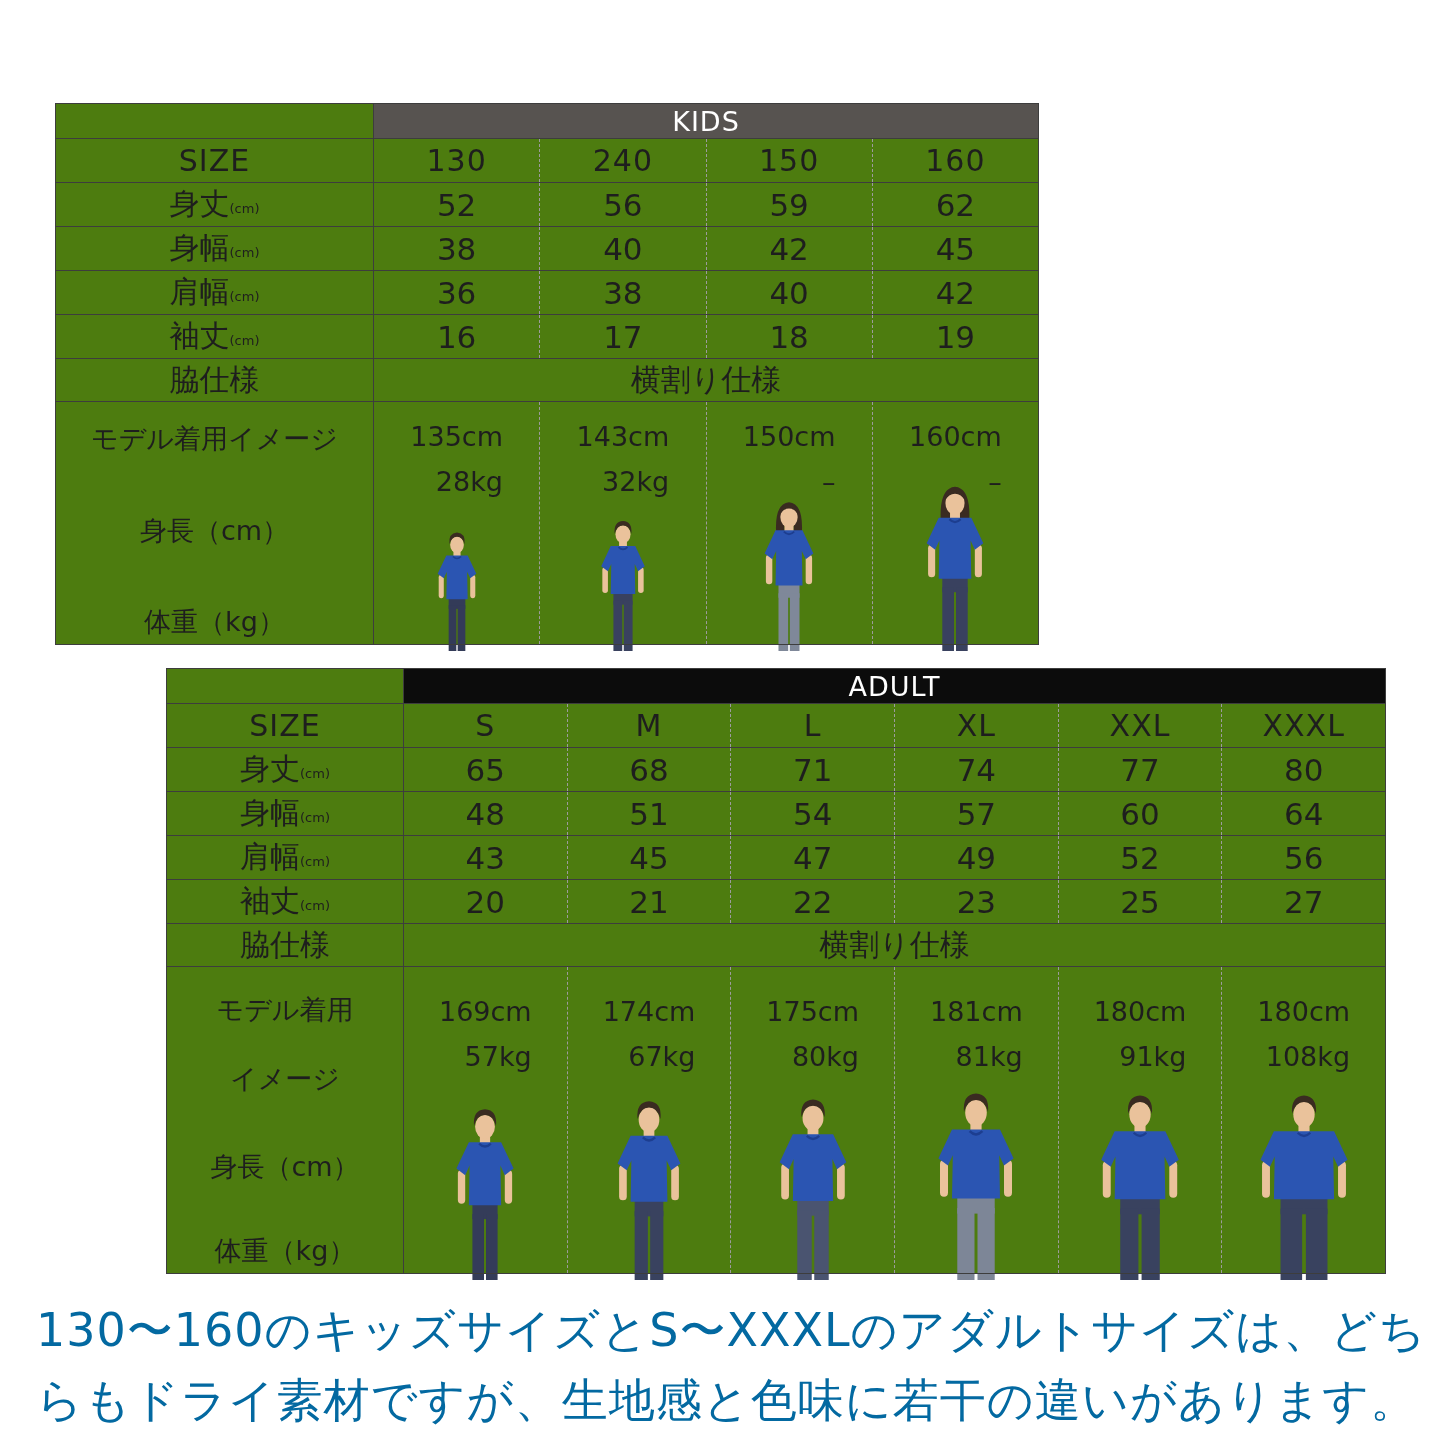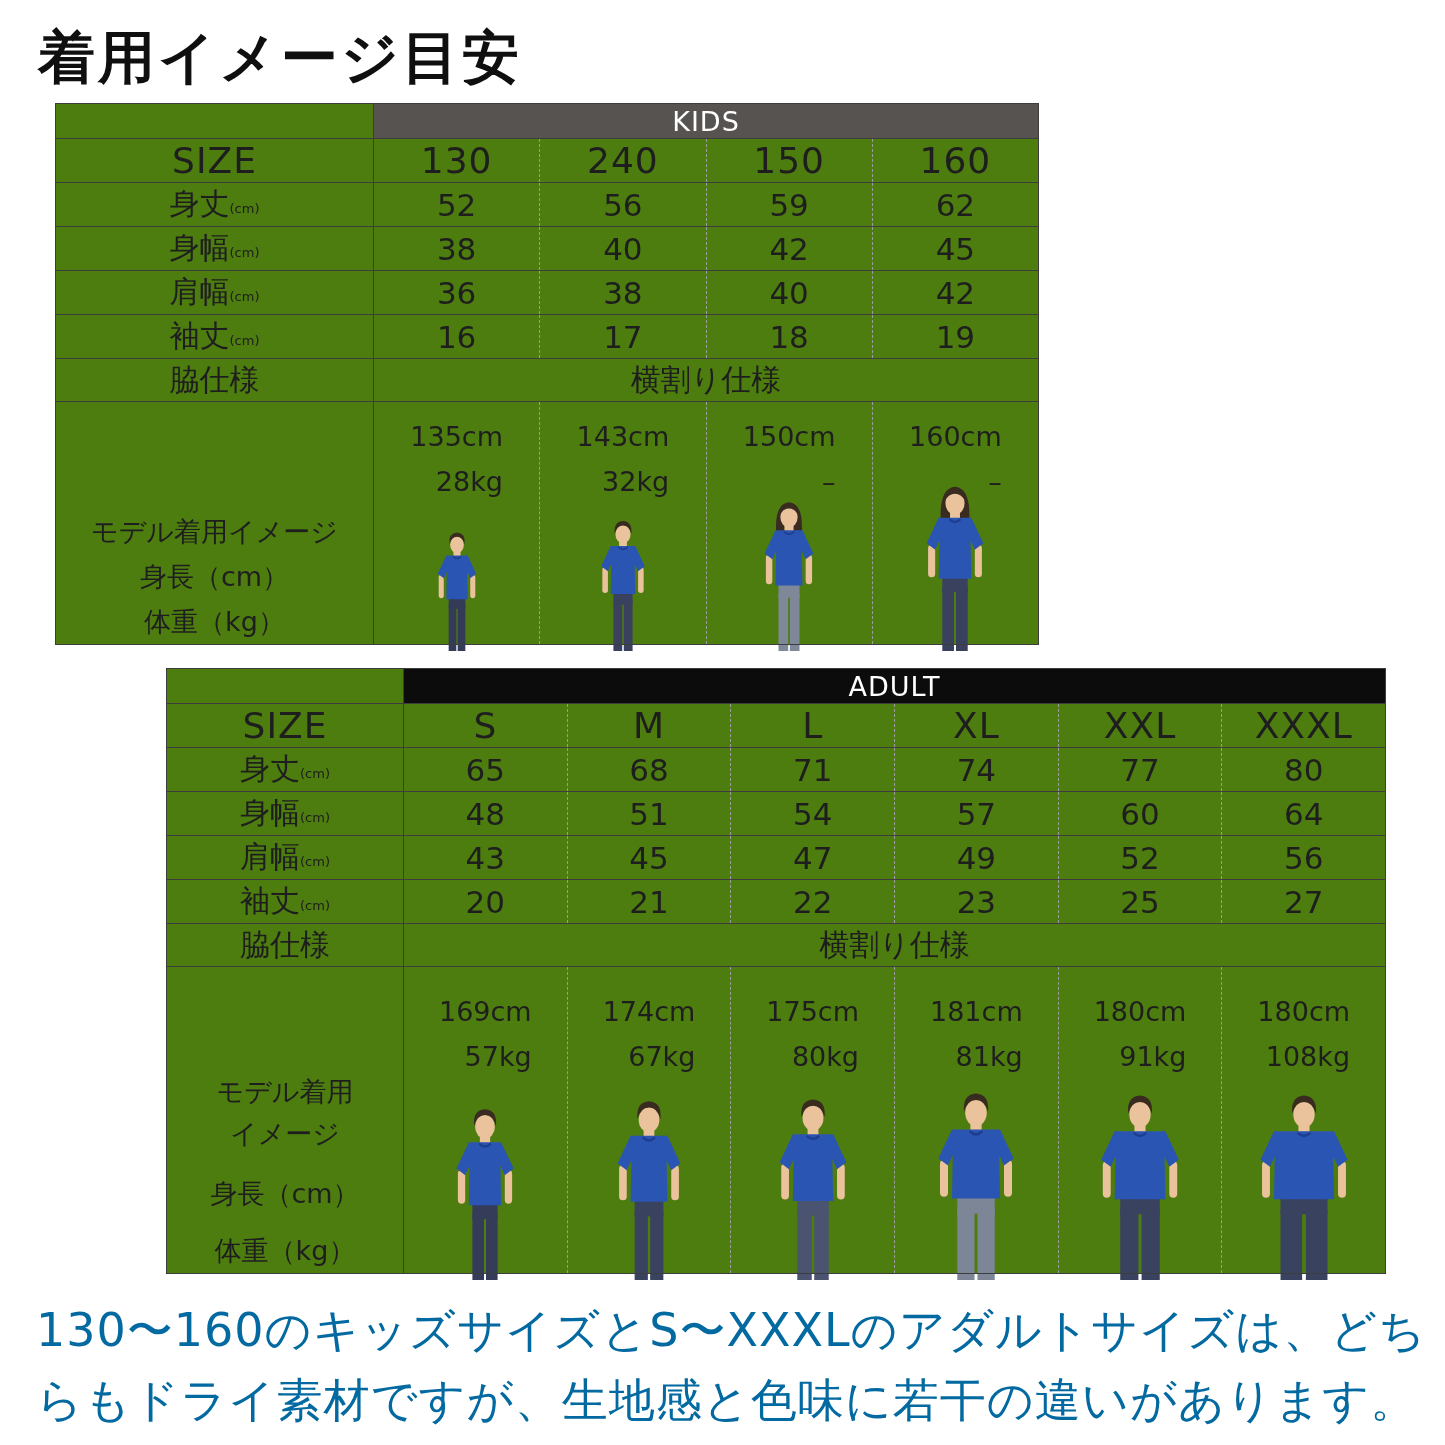--- a/index.html
+++ b/index.html
@@ -18,42 +18,41 @@
   .lcol{flex:0 0 auto;border-right:1px solid #3d3d3d;}
   .kids .lcol{width:318px;}
   .adult .lcol{width:237px;}
   .dcell{flex:1 1 0;}
   .dcell + .dcell{border-left:1px dashed #9c9c9c;}
   .span-cell{flex:1 1 0;}
   .hbar{color:#fff;font-size:27px;letter-spacing:1px;}
   .num{font-size:31px;}
   .lk{font-size:30px;}
   .lu{font-size:13px;padding-top:7px;}
-  .sizelab{font-size:36px;letter-spacing:1px;}
+  .sizelab{font-size:30px;letter-spacing:1px;}
   
-  .model-label{flex-direction:column;justify-content:flex-end;align-items:center;}
+  .model-label{flex-direction:column;justify-content:space-between;align-items:center;}
   .model-label .mline{font-size:27px;line-height:45px;}
   .model-cell{position:relative;flex-direction:column;justify-content:flex-start;}
   .stats{text-align:right;}
   .stats div{font-size:27px;line-height:45px;}
   .kids .stats{padding-top:12px;}
   .adult .stats{padding-top:22px;}
   .person{position:absolute;bottom:-7px;left:50%;transform:translateX(-50%);z-index:1;}
   .model-row::after{content:"";position:absolute;left:-1px;right:-1px;bottom:-1px;height:1px;
                     background:#3d3d3d;z-index:3;}
   
   .note{position:absolute;left:36px;top:1288px;width:1400px;margin:0;
         font-size:46px;line-height:70px;letter-spacing:1px;}
 </style>
 </head>
 <body>
 
 <div class="page">
 
-  <h1 class="title">着用イメージ目安</h1>
 
   <section class="tbl kids">
     <div class="row" style="height:34px">
       <div class="cell lcol"></div>
       <div class="cell span-cell hbar" style="background: rgb(87, 83, 80);">KIDS</div>
     </div>
     <div class="row" style="height:44px">
       <div class="cell lcol sizelab">SIZE</div>
     <div class="cell dcell sizelab">130</div>
         <div class="cell dcell sizelab">240</div>

